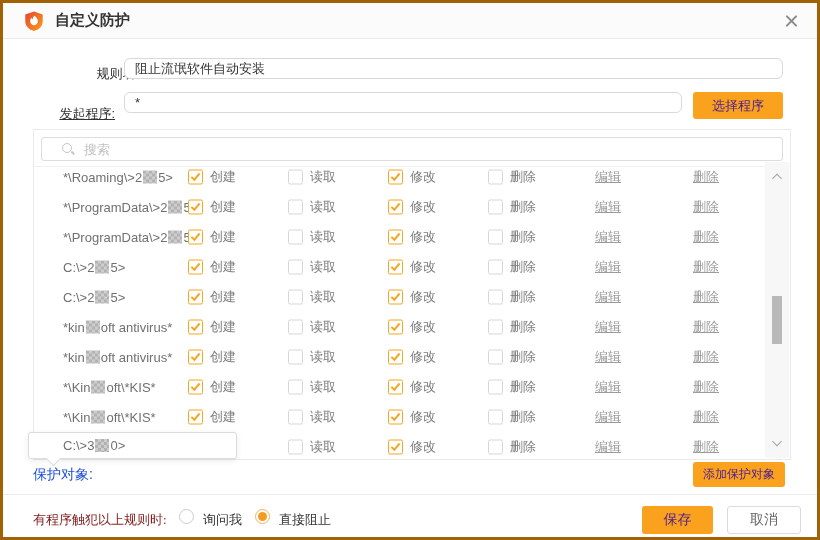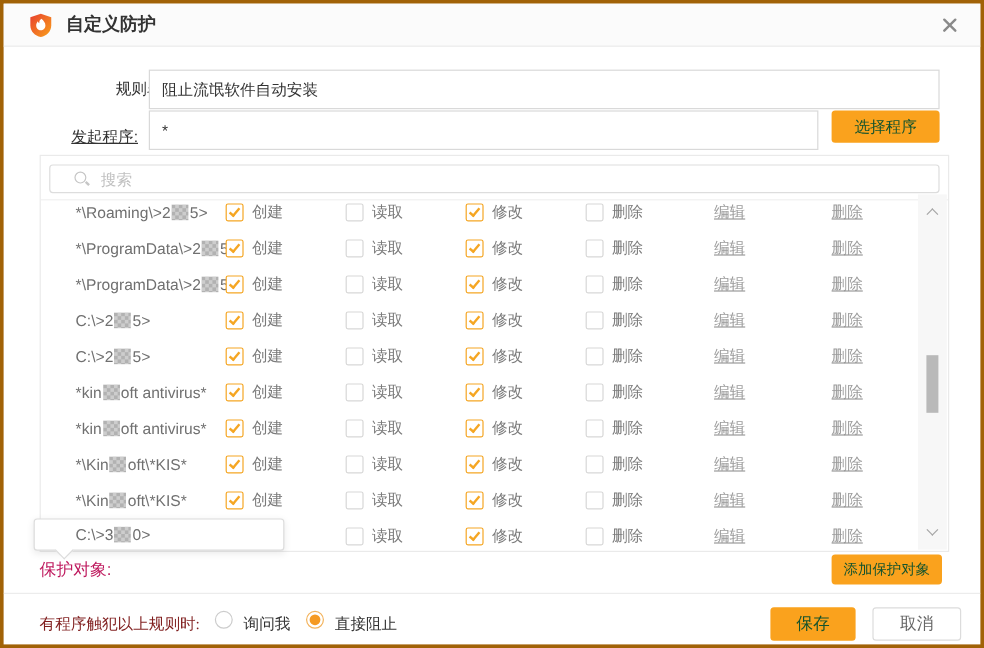--- a/index.html
+++ b/index.html
@@ -23,28 +23,28 @@
     background:#8a8a8a; border-radius:1px;
   }
   .close-btn::before { transform:rotate(45deg); }
   .close-btn::after  { transform:rotate(-45deg); }
 
   
   .form-label { position:absolute; left:0; width:112px; text-align:right; font-size:13px; color:#333; }
   .lbl-rule { top:62px;padding-left:24px; }
   .lbl-prog { top:102px;text-decoration:underline; }
   .txt-input {
-    position:absolute; height:33px; border:1px solid #d9d9d9; border-radius:0;
+    position:absolute; height:21px; border:1px solid #d9d9d9; border-radius:6px;
     padding:0 10px; font-size:13px; color:#333; box-sizing:border-box;
     font-family:"Liberation Sans", sans-serif; outline:none; background:#fff;
   }
   .input-rule { left:121px; top:55px; width:659px; }
   .input-prog { left:121px; top:89px; width:558px; }
   .btn-orange {
-    background:#faa21d; color:#14532d; border:none; border-radius:3px; cursor:pointer;
+    background:#faa21d; color:#4c1d95; border:none; border-radius:3px; cursor:pointer;
     font-family:"Liberation Sans", sans-serif;
   }
   .btn-choose { position:absolute; left:690px; top:89px; width:90px; height:27px; font-size:13px; }
 
   
   .panel {
     position:absolute; left:30px; top:126px; width:758px; height:331px;
     border:1px solid #eaeaea; background:#fff; box-sizing:border-box; overflow:hidden;
   }
   .searchbox {
@@ -95,21 +95,21 @@
     background:#fff; border:1px solid #dcdcdc; border-radius:3px;
     box-shadow:0 2px 6px rgba(0,0,0,0.08);
     display:flex; align-items:center; padding-left:34px; box-sizing:border-box;
     font-size:13px; color:#707070; white-space:nowrap;
   }
   .tooltip::after { content:""; position:absolute; left:19px; bottom:-6px; width:10px; height:10px;
     background:#fff; border-right:1px solid #dcdcdc; border-bottom:1px solid #dcdcdc;
     transform:rotate(45deg); }
 
   
-  .protect-label { position:absolute; left:30px; top:463px; font-size:14px; color:#be185d; }
+  .protect-label { position:absolute; left:30px; top:463px; font-size:14px; color:#1d4ed8; }
   .btn-add { position:absolute; left:690px; top:459px; width:92px; height:25px; font-size:12px; }
   .divider2 { position:absolute; left:0; right:0; top:491px; height:1px; background:#ececec; }
   .trigger-label { position:absolute; left:30px; top:508px; font-size:13px; color:#7f1d1d;font-family:Liberation Serif, serif; }
   .radio { position:absolute; top:506px; width:15px; height:15px; border:1px solid #ccc;
     border-radius:50%; background:#fff; box-sizing:border-box; cursor:pointer; }
   .radio-ask { left:176px; }
   .radio-block { left:252px; border-color:#f3b35c; }
   .radio-block::after { content:""; position:absolute; left:2px; top:2px; width:9px; height:9px;
     border-radius:50%; background:#f59a23; }
   .radio-label { position:absolute; top:508px; font-size:13px; color:#333; cursor:pointer; }

